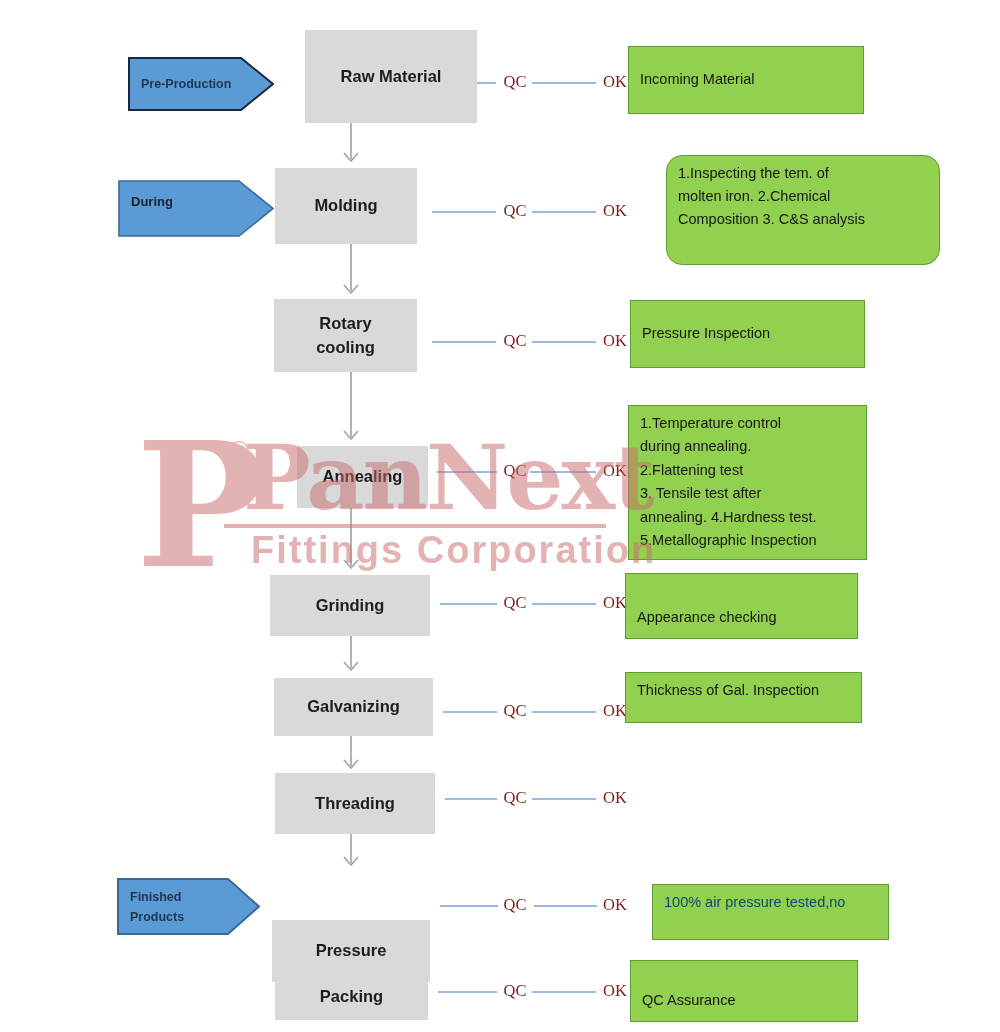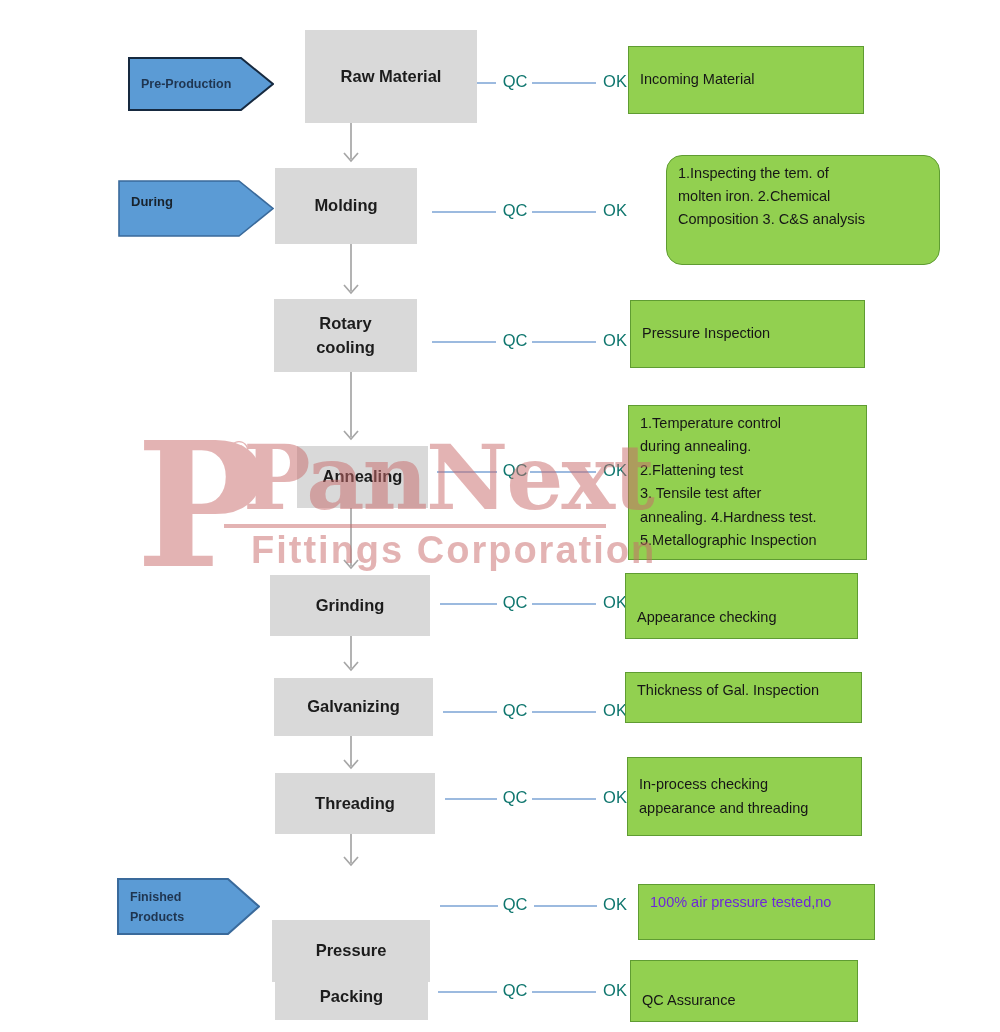--- a/index.html
+++ b/index.html
@@ -20,22 +20,22 @@
     z-index:2;
   }
   .pbox span{
     font-weight:bold;font-size:16.5px;color:#1c1c1c;
     text-align:center;line-height:1.45;white-space:pre-line;
     font-family:"Liberation Sans",sans-serif;
   }
   
   .qcok{
     position:absolute;width:34px;text-align:center;
-    font-family:Liberation Sans, sans-serif;
-    font-size:16.5px;color:#0f766e;z-index:2;
+    font-family:Liberation Serif, serif;
+    font-size:16.5px;color:#7f1d1d;z-index:2;
   }
   
   .note{
     position:absolute;
     background:#92d050;
     border:1.6px solid #5f9c32;
     box-sizing:border-box;
     display:flex;
     padding:6px 11px;
     font-size:14.5px;color:#161616;line-height:1.6;
@@ -204,29 +204,27 @@
   </div>
   <span class="qcok" style="left:498px;top:701px;">QC</span>
   <span class="qcok" style="left:598px;top:701px;">OK</span>
   <div class="note n-top" style="left:625px;top:672px;width:237px;height:51px;">Thickness of Gal. Inspection</div>
 
   <div class="pbox" style="left:275px;top:773px;width:160px;height:61px;">
     <span>Threading</span>
   </div>
   <span class="qcok" style="left:498px;top:788px;">QC</span>
   <span class="qcok" style="left:598px;top:788px;">OK</span>
-  <div class="note n-mid" style="left:627px;top:757px;width:235px;height:79px;">In-process checking
-appearance and threading</div>
 
   <div class="pbox" style="left:272px;top:920px;width:158px;height:62px;">
     <span>Pressure</span>
   </div>
   <span class="qcok" style="left:498px;top:895px;">QC</span>
   <span class="qcok" style="left:598px;top:895px;">OK</span>
-  <div class="note n-top" style="left: 638px; top: 884px; width: 237px; height: 56px; color: #6d28d9;">100% air pressure tested,no</div>
+  <div class="note n-top" style="left: 652px; top: 884px; width: 237px; height: 56px; color: #0c4a6e;">100% air pressure tested,no</div>
 
   <div class="pbox" style="left:275px;top:973px;width:153px;height:47px;">
     <span>Packing</span>
   </div>
   <span class="qcok" style="left:498px;top:981px;">QC</span>
   <span class="qcok" style="left:598px;top:981px;">OK</span>
   <div class="note n-bot" style="left:630px;top:960px;width:228px;height:62px;">QC Assurance</div>
 
   <div class="watermark">
     <span class="wm-p">P</span>

